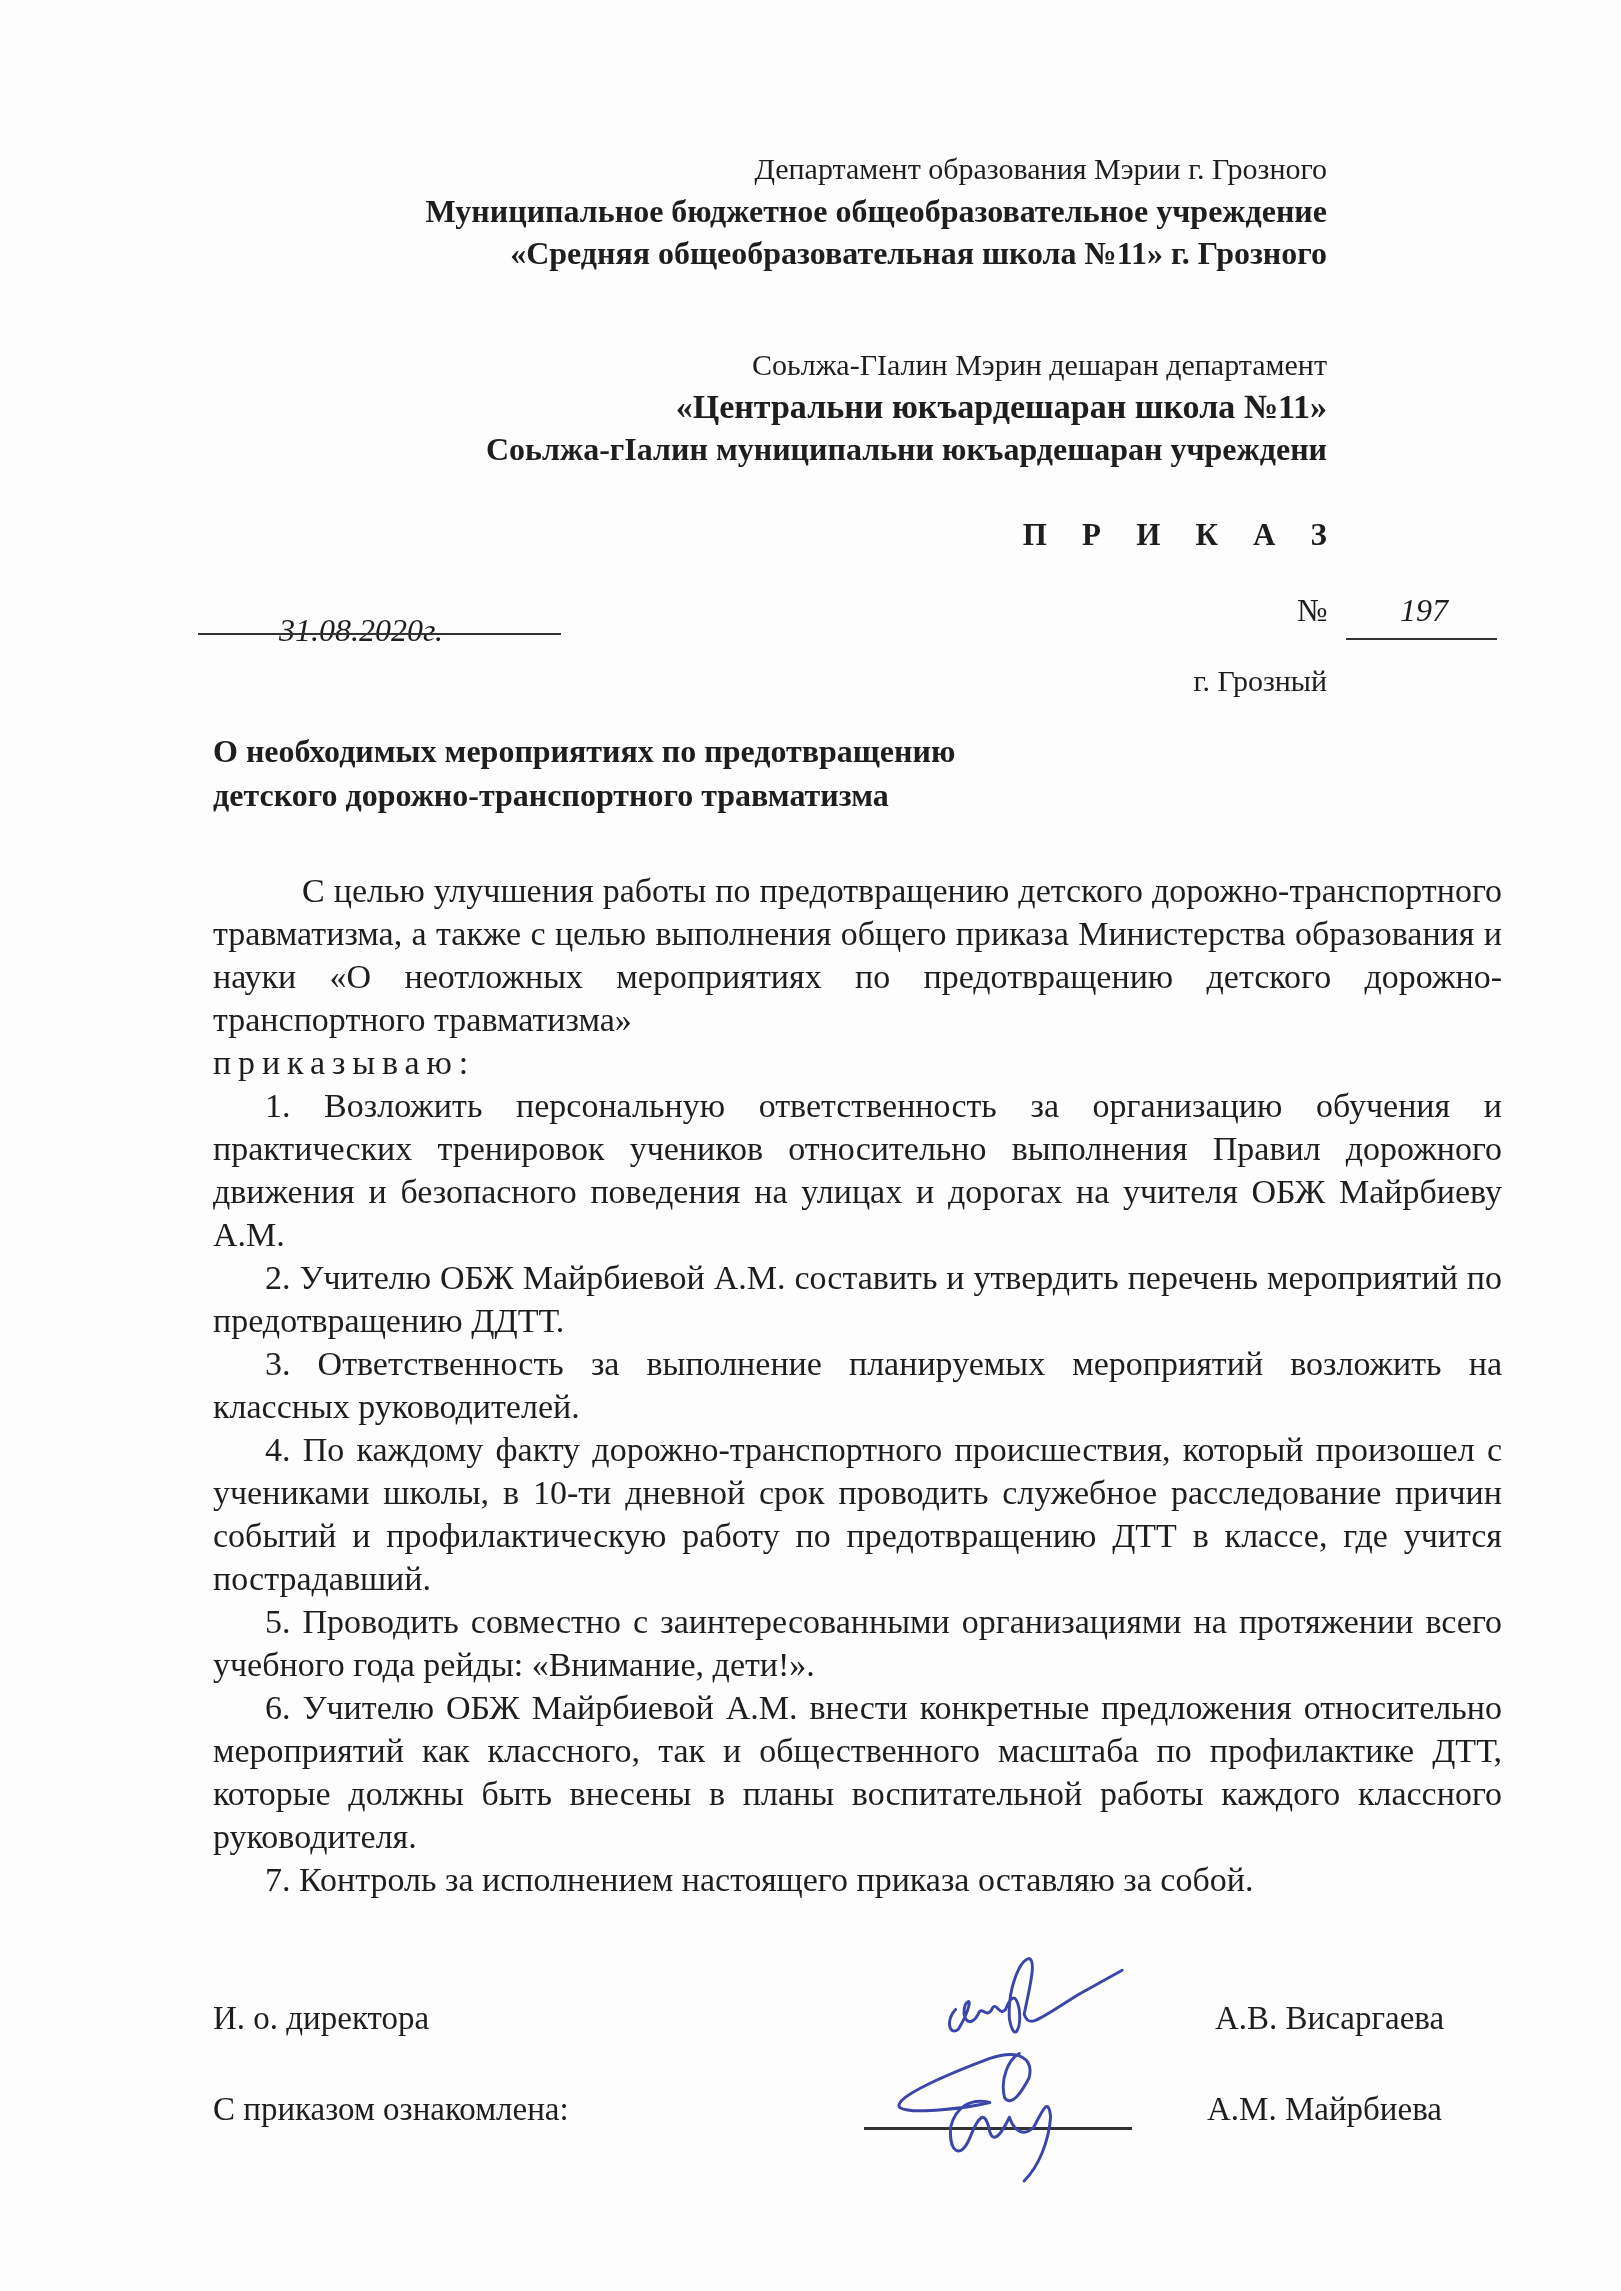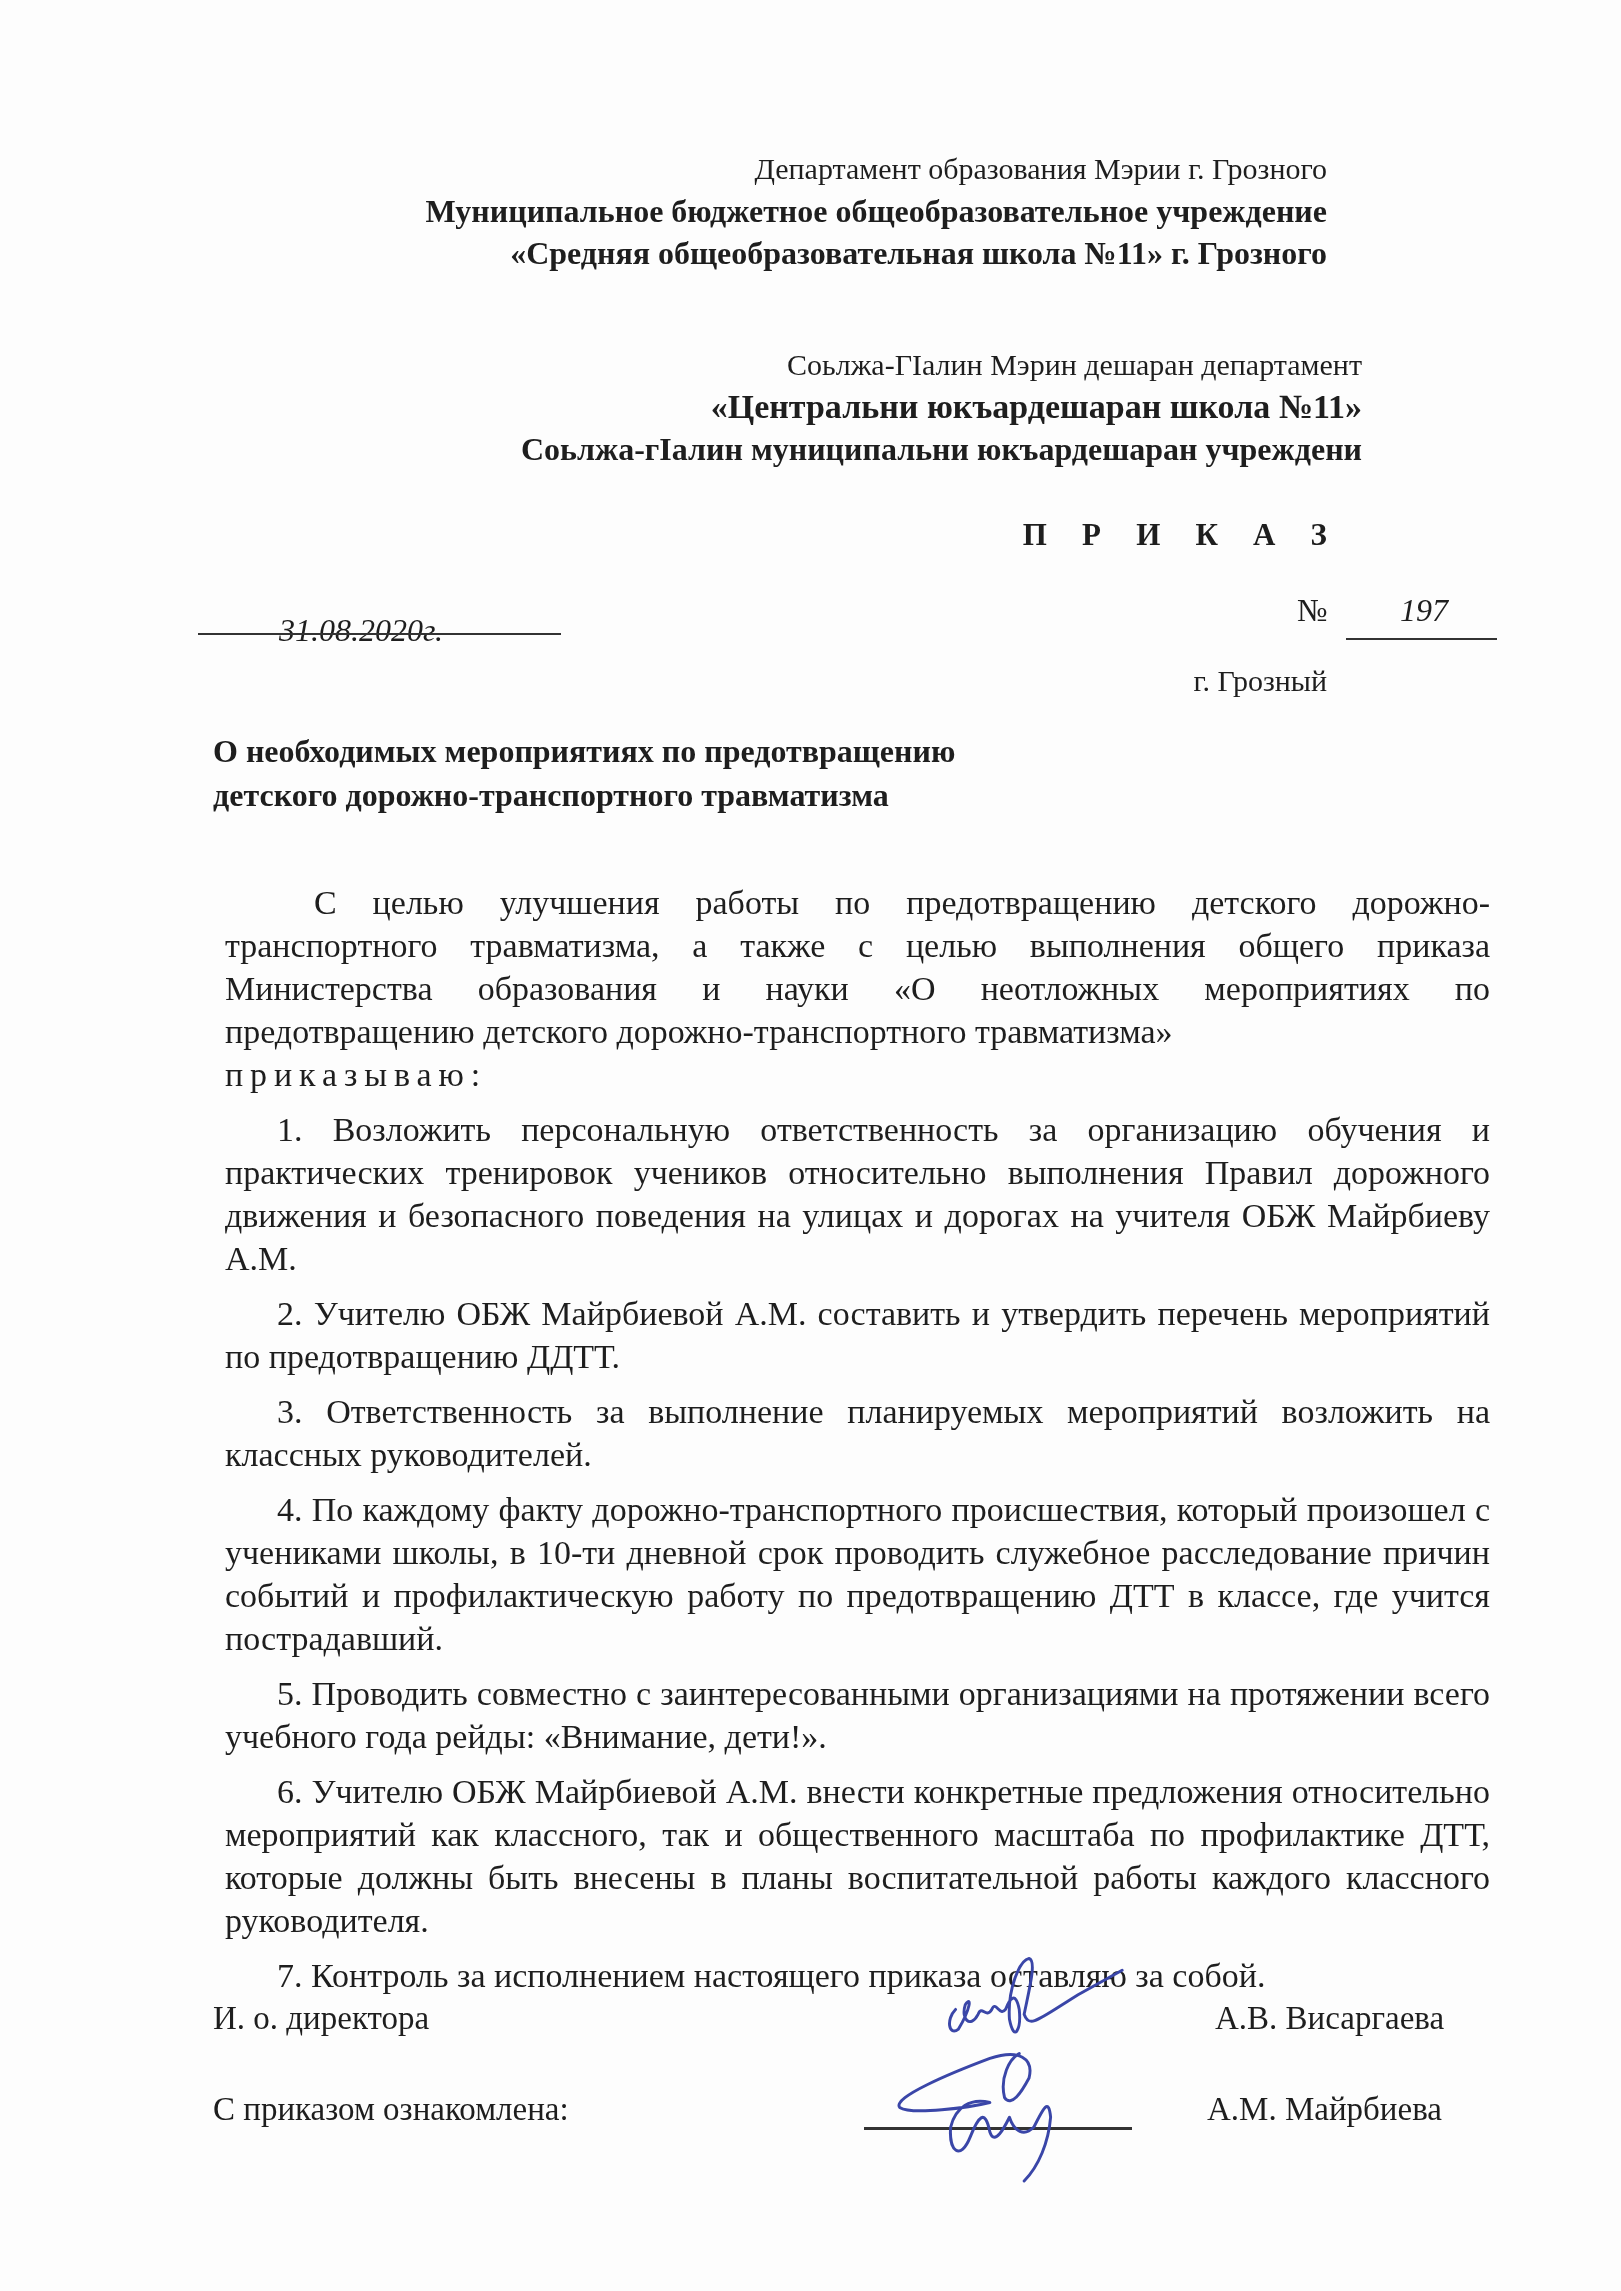--- a/index.html
+++ b/index.html
@@ -8,38 +8,38 @@
     background: #fdfdfd;
     position: relative;
     overflow: hidden;
     font-family: "Liberation Serif", "DejaVu Serif", serif;
     color: #1e1e1e;
   }
   .center { position: absolute; left: 0; width: 1327px; text-align: right; white-space: nowrap; }
   .hdr-reg { font-size: 30px; line-height: 42px; }
   .hdr-bold { font-size: 32px; line-height: 42px; font-weight: bold; }
   #hdr-ru { top: 148px; }
-  #hdr-ce { top: 344px; margin-left: 35px; }
+  #hdr-ce { top: 344px; }
   #prikaz {
     top: 517px; font-size: 31px; font-weight: bold; letter-spacing: 13.7px;
     padding-left: 13.7px;
   }
   .abs { position: absolute; white-space: nowrap; }
   #date-text { left: 279px; top: 592px; font-size: 32px; font-style: italic; margin-top: 20px; }
   #date-line { left: 198px; top: 633px; width: 363px; height: 2px; background: #333; }
   #num-sign { left: 1297px; top: 592px; font-size: 32px; }
   #num-text { left: 1400px; top: 592px; font-size: 32px; font-style: italic; }
   #num-line { left: 1346px; top: 638px; width: 151px; height: 2px; background: #333; }
   #city { top: 664px; font-size: 30px; }
   #subject { left: 213px; top: 729px; font-size: 32px; font-weight: bold; line-height: 44px; }
   #body {
     position: absolute; left: 213px; top: 869px; width: 1289px;
     font-size: 34px; line-height: 43px; text-align: justify;
   }
-  #body p { margin: 12px; text-indent: 52px; }
+  #body p { margin: 0; text-indent: 52px; }
   #body p.intro { text-indent: 89px; }
   .spaced { letter-spacing: 6.9px; }
   .sig-label { font-size: 33px; }
   #sig1-label { left: 213px; top: 2000px; }
   #sig1-name { left: 1215px; top: 2000px; }
   #sig2-label { left: 213px; top: 2091px; }
   #sig2-name { left: 1207px; top: 2091px; text-align: right; }
   #sig-line { left: 864px; top: 2127px; width: 268px; height: 2.9px; background: #333; }
   #signatures { position: absolute; left: 0; top: 0; width: 1621px; height: 2292px; pointer-events: none; }
 </style>

